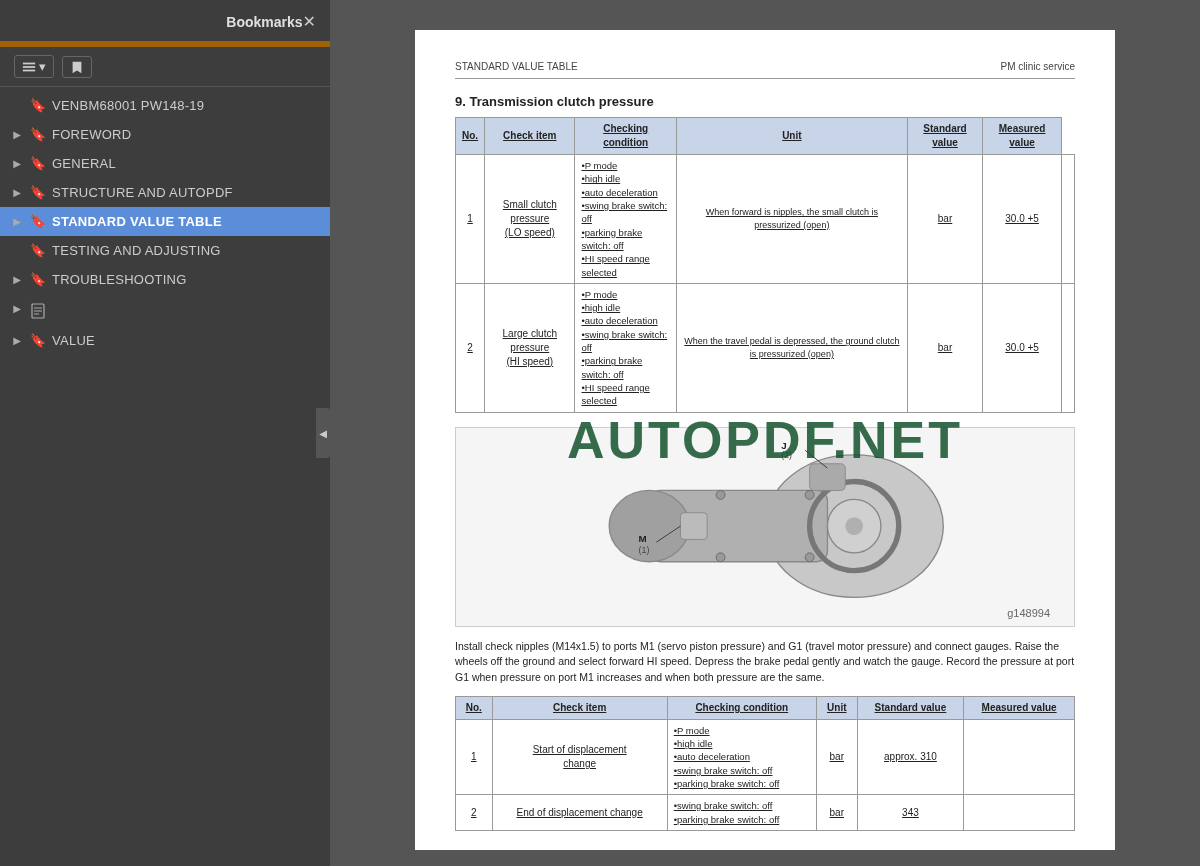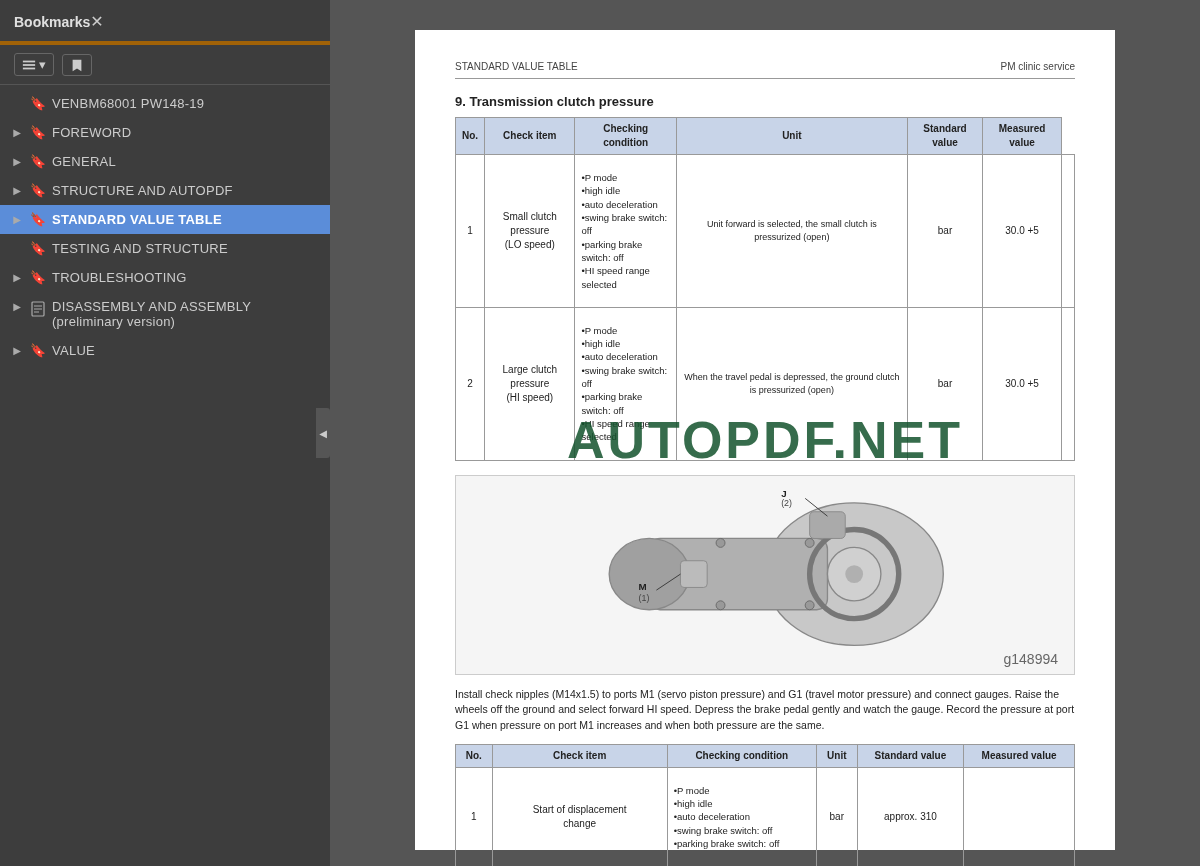--- a/index.html
+++ b/index.html
@@ -13,23 +13,23 @@
       color: #ccc;
       display: flex;
       flex-direction: column;
       height: 866px;
       overflow: hidden;
       position: relative;
     }
     #sidebar-header {
       display: flex;
       align-items: center;
-      justify-content: flex-start;
-      padding: 12px 32px 10px 14px;
-      border-bottom: 4px solid #a16207;
+      justify-content: flex-end;
+      padding: 12px 14px 10px 14px;
+      border-bottom: 6px solid #a16207;
     }
     #sidebar-title {
       font-size: 14px;
       font-weight: bold;
       color: #e0e0e0;
     }
     #sidebar-close {
       cursor: pointer;
       font-size: 16px;
       color: #aaa;
@@ -180,31 +180,32 @@
       margin-bottom: 10px;
       line-height: 1.5;
     }
 
     
     .doc-table {
       width: 100%;
       border-collapse: collapse;
       font-size: 10px;
       margin-bottom: 14px;
+      text-decoration: underline;
     }
     .doc-table th {
       background: #c8d4e8;
       border: 1px solid #999;
       padding: 4px 6px;
       text-align: center;
       font-weight: bold;
     }
     .doc-table td {
       border: 1px solid #999;
-      padding: 16px 6px;
+      padding: 4px 6px;
       text-align: center;
       vertical-align: middle;
     }
 
     
     .doc-image {
       width: 100%;
       height: 200px;
       background: #f5f5f5;
       border: 1px solid #ccc;
@@ -216,22 +217,22 @@
       position: relative;
     }
     .doc-image svg {
       width: 90%;
       height: 90%;
     }
 
     .img-caption {
       position: absolute;
       bottom: 4px;
-      right: 16px;
-      font-size: 14px;
+      right: 24px;
+      font-size: 11px;
       color: #666;
     }
 
     
     #main::-webkit-scrollbar { width: 8px; }
     #main::-webkit-scrollbar-track { background: #444; }
     #main::-webkit-scrollbar-thumb { background: #777; border-radius: 4px; }
     #sidebar-items::-webkit-scrollbar { width: 5px; }
     #sidebar-items::-webkit-scrollbar-track { background: #3d3d3d; }
     #sidebar-items::-webkit-scrollbar-thumb { background: #666; border-radius: 3px; }
@@ -287,41 +288,39 @@
 
     <div class="sidebar-item active">
       <span class="expand-icon">▶</span>
       <span class="bookmark-icon">🔖</span>
       <span class="item-label">STANDARD VALUE TABLE</span>
     </div>
 
     <div class="sidebar-item">
       <span class="expand-icon">&nbsp;</span>
       <span class="bookmark-icon">🔖</span>
-      <span class="item-label">TESTING AND STRUCTURE</span>
+      <span class="item-label">TESTING AND ADJUSTING</span>
     </div>
 
     <div class="sidebar-item">
       <span class="expand-icon">▶</span>
       <span class="bookmark-icon">🔖</span>
       <span class="item-label">TROUBLESHOOTING</span>
     </div>
 
     <div class="sidebar-item" style="align-items:flex-start;">
       <span class="expand-icon" style="margin-top:2px;">▶</span>
       <span class="bookmark-icon" style="margin-top:2px;">
         <svg width="14" height="16" viewBox="0 0 14 16" fill="#aaa">
             <rect x="1" y="1" width="12" height="14" rx="1" fill="none" stroke="#aaa" stroke-width="1.2"></rect>
             <line x1="3" y1="5" x2="11" y2="5" stroke="#aaa" stroke-width="1"></line>
             <line x1="3" y1="8" x2="11" y2="8" stroke="#aaa" stroke-width="1"></line>
             <line x1="3" y1="11" x2="8" y2="11" stroke="#aaa" stroke-width="1"></line>
           </svg>
       </span>
-      <span class="item-label" style="white-space:pre-line;">DISASSEMBLY AND ASSEMBLY
-(preliminary version)</span>
     </div>
 
     <div class="sidebar-item">
       <span class="expand-icon">▶</span>
       <span class="bookmark-icon">🔖</span>
       <span class="item-label">VALUE</span>
     </div>
   </div>
   <div id="collapse-handle">◀</div>
 </div>
@@ -349,21 +348,21 @@
           <th>Measured value</th>
         </tr>
       </thead>
       <tbody>
         <tr>
           <td>1</td>
           <td>Small clutch pressure<br>(LO speed)</td>
           <td style="text-align:left;font-size:9.5px;">
             •P mode<br>•high idle<br>•auto deceleration<br>•swing brake switch: off<br>•parking brake switch: off<br>•HI speed range selected
           </td>
-          <td style="font-size:9px;">Unit forward is selected, the small clutch is pressurized (open)</td>
+          <td style="font-size:9px;">When forward is nipples, the small clutch is pressurized (open)</td>
           <td>bar</td>
           <td>30.0 +5</td>
           <td></td>
         </tr>
         <tr>
           <td>2</td>
           <td>Large clutch pressure<br>(HI speed)</td>
           <td style="text-align:left;font-size:9.5px;">
             •P mode<br>•high idle<br>•auto deceleration<br>•swing brake switch: off<br>•parking brake switch: off<br>•HI speed range selected
           </td>

